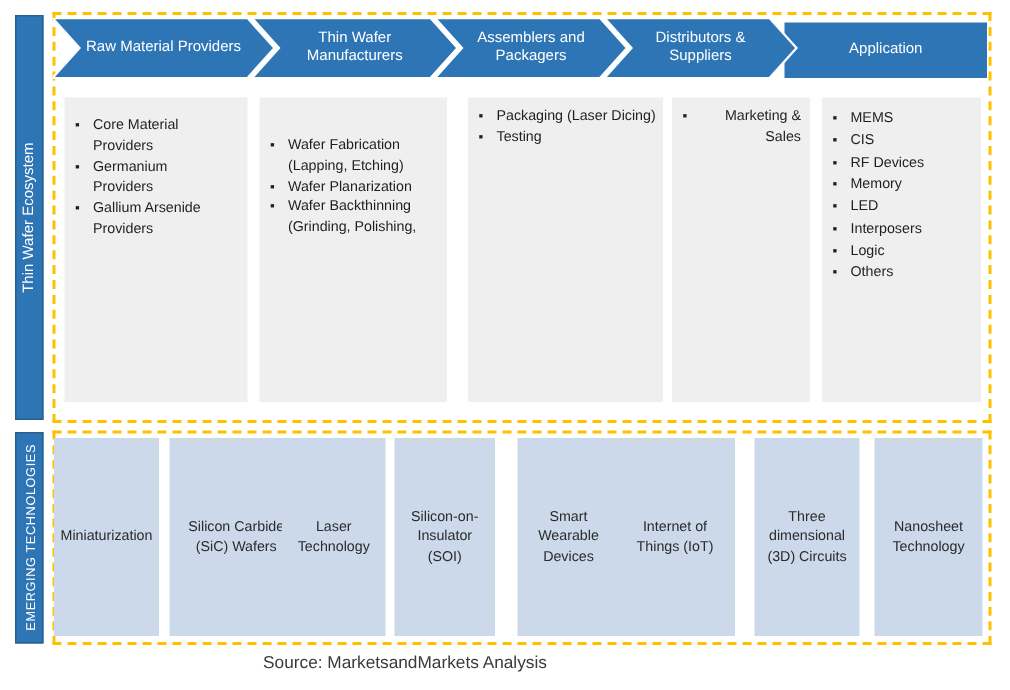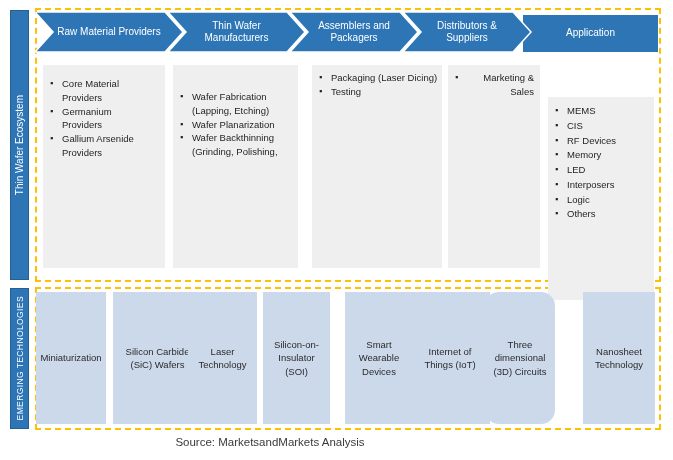--- a/index.html
+++ b/index.html
@@ -73,21 +73,21 @@
     position: absolute;
     top: 65px;
     height: 203px;
     background: #EFEFEF;
     box-sizing: border-box;
   }
   .sp1 { left: 43px;  width: 122px; padding: 12px 14px 0 6px; }
   .sp2 { left: 173px; width: 125px; padding: 25px 6px 0 6px; }
   .sp3 { left: 312px; width: 130px; padding: 6px 4px 0 6px; }
   .sp4 { left: 448px; width: 92px;  padding: 6px 6px 0 6px; text-align: right; }
-  .sp5 { left: 548px; width: 106px; padding: 7px 4px 0 6px; margin-top: 32px; }
+  .sp5 { left: 548px; width: 106px; padding: 7px 4px 0 6px; }
 
   .stage-list { margin: 0; padding: 0; list-style: none; }
   .stage-list li {
     position: relative;
     padding-left: 13px;
     font-size: 9.5px;
     line-height: 1.45;
     color: #1f1f1f;
     word-wrap: break-word;
   }
@@ -117,21 +117,21 @@
     box-sizing: border-box;
     padding: 2px 4px;
     word-break: break-word;
   }
   .tb1 { left: 36px;  width: 70px; }
   .tb2 { left: 113px; width: 89px; }
   .tb3 { left: 188px; width: 69px; }
   .tb4 { left: 263px; width: 67px; }
   .tb5 { left: 345px; width: 68px; }
   .tb6 { left: 410px; width: 80px; }
-  .tb7 { left: 485px; width: 70px; border-radius: 14px; }
+  .tb7 { left: 503px; width: 70px; }
   .tb8 { left: 583px; width: 72px; }
 
   
   .source-note {
     position: absolute;
     left: 0;
     top: 436px;
     width: 540px;
     text-align: center;
     font-size: 11.5px;

